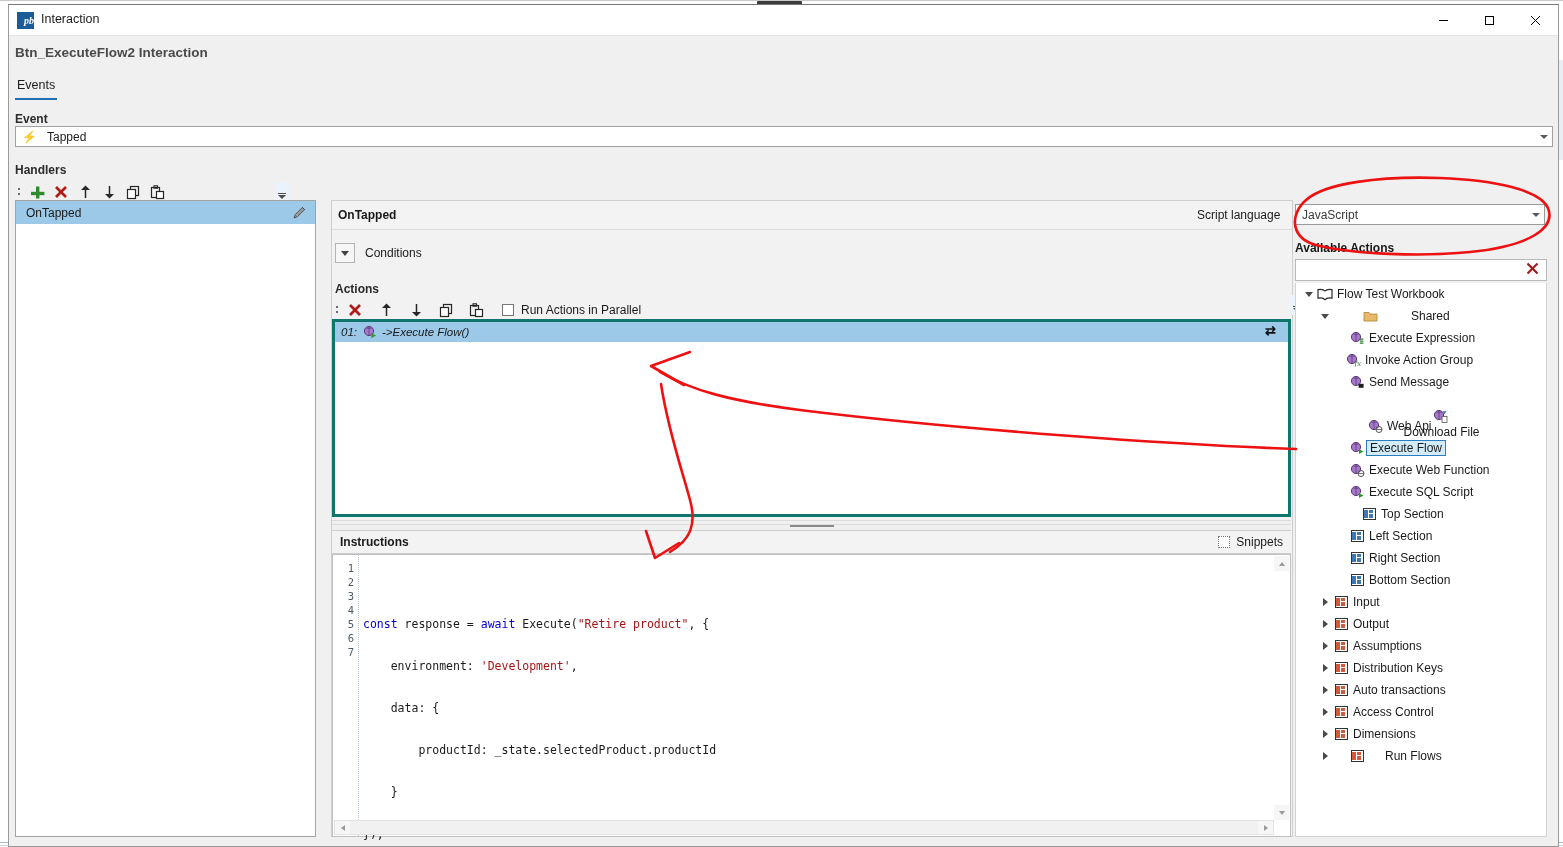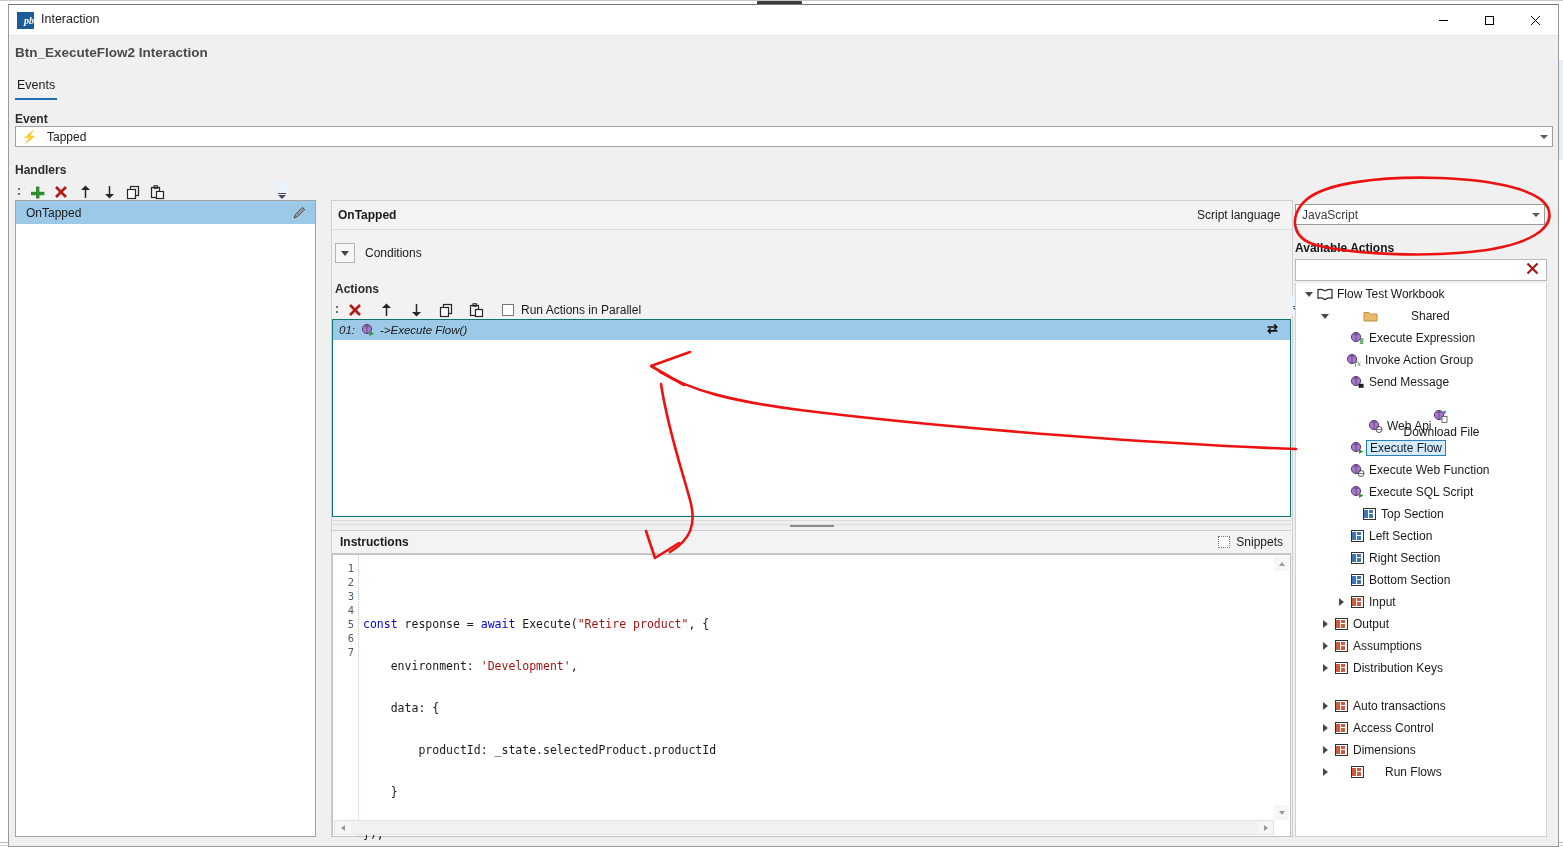--- a/index.html
+++ b/index.html
@@ -381,21 +381,21 @@
       <span style="display:flex;align-items:center;margin-left:14px;gap:7px;">
         <span class="chk"></span>
         <span style="font-size:12px;color:#1a1a1a;">Run Actions in Parallel</span>
       </span>
       <span class="overflow" style="position:absolute;left:955px;top:-4px;">
         <span class="bar"></span>
           <span class="cv"></span>
       </span>
     </div>
 
-    <div style="position:absolute;left:323px;top:314px;width:959px;height:198px;background:#fff;border:1px solid #0f766e;">
+    <div style="position:absolute;left:323px;top:314px;width:959px;height:198px;background:#fff;border:3px solid #0f766e;">
       <div class="action-row">
         <span class="idx">01:</span>
         <span style="margin:0 5px 0 6px;display:flex;align-items:center;">
           <svg width="14" height="14" viewBox="0 0 14 14">
             <circle cx="6" cy="6" r="4.6" fill="#a678c9" stroke="#5d3b78" stroke-width="1"></circle>
             <path d="M3.5 3.2h5M6 2v8" stroke="#5d3b78" stroke-width="0.8"></path>
             <polygon points="8.4,8 13,10.6 8.4,13.2" fill="#2e9b2e"></polygon>
           </svg>
         </span>
         <span>-&gt;Execute Flow()</span>
@@ -635,21 +635,21 @@
         <span class="ico">
             <span class="sec-ico blue">
               <i class="a"></i>
               <i class="b"></i>
               <i class="c"></i>
             </span>
           </span>
         <span class="lbl">Bottom Section</span>
       </div>
 
-      <div class="tnode" style="padding-left:38px;">
+      <div class="tnode" style="padding-left:22px;">
         <span class="exp">
             <span class="cv-rt"></span>
           </span>
         <span class="ico">
             <span class="sec-ico red">
               <i class="a"></i>
               <i class="b"></i>
               <i class="c"></i>
             </span>
           </span>
@@ -687,21 +687,21 @@
           </span>
         <span class="ico">
             <span class="sec-ico red">
               <i class="a"></i>
               <i class="b"></i>
               <i class="c"></i>
             </span>
           </span>
         <span class="lbl">Distribution Keys</span>
       </div>
-      <div class="tnode" style="padding-left:22px;margin-top:16px;">
+      <div class="tnode" style="padding-left:22px;">
         <span class="exp">
             <span class="cv-rt"></span>
           </span>
         <span class="ico">
             <span class="sec-ico red">
               <i class="a"></i>
               <i class="b"></i>
               <i class="c"></i>
             </span>
           </span>

